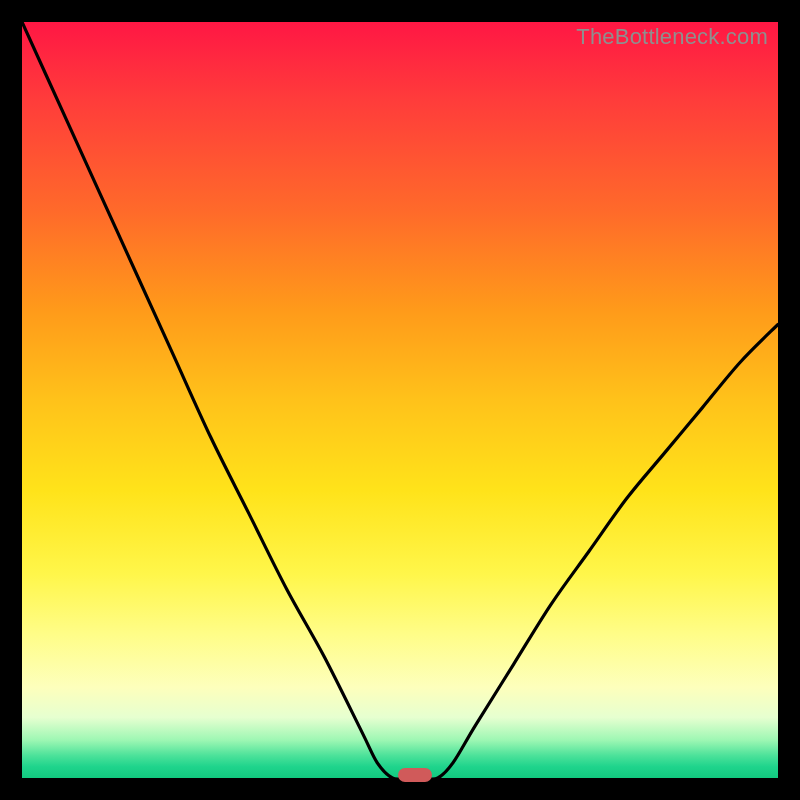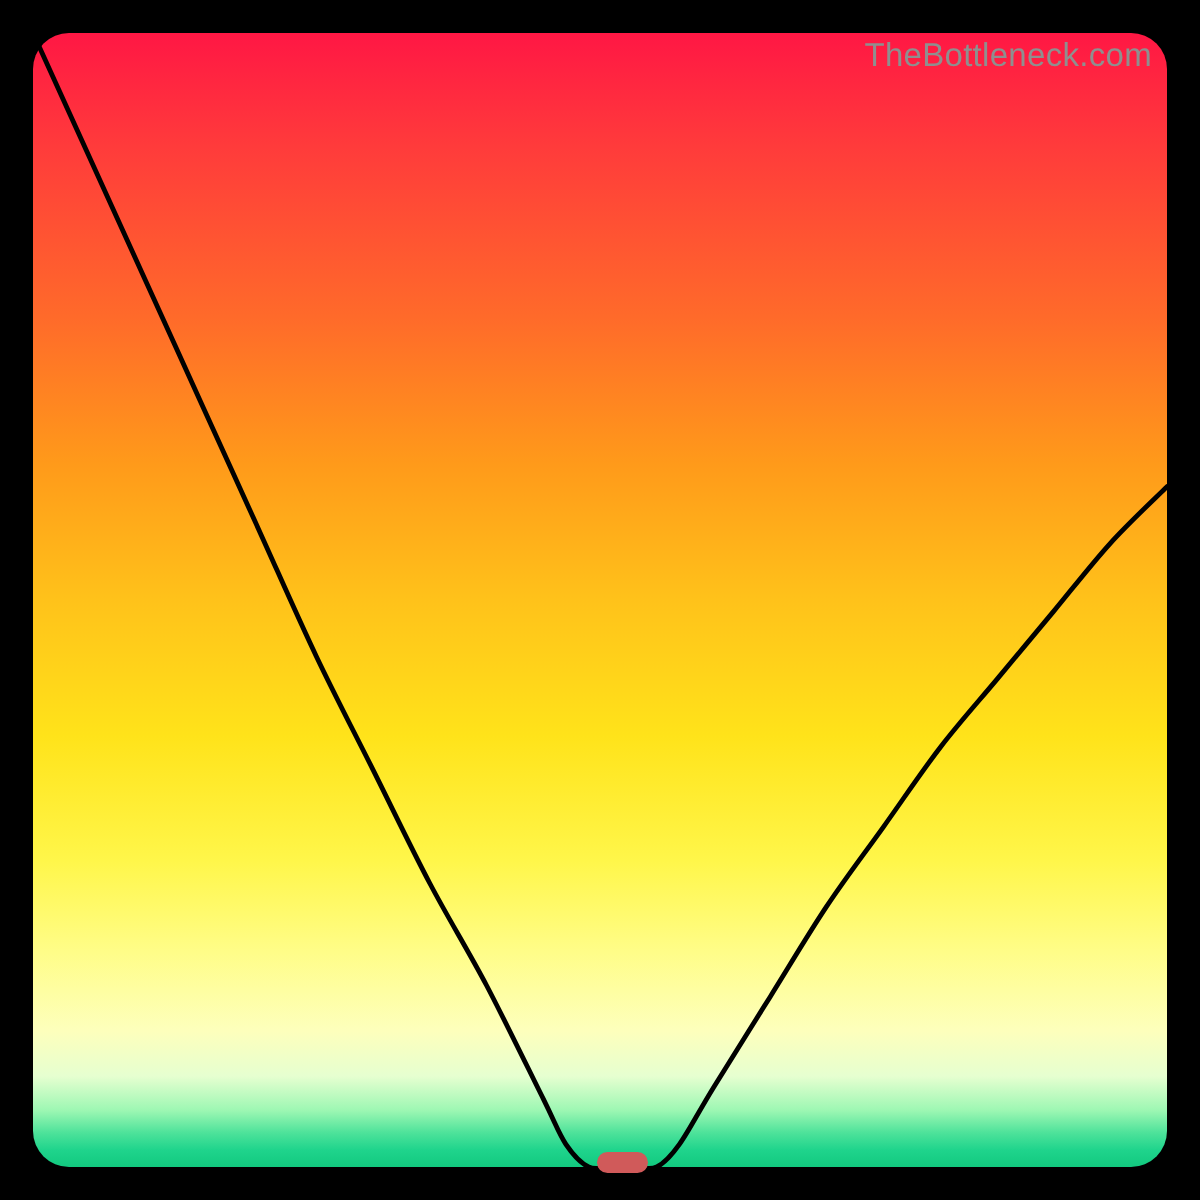--- a/index.html
+++ b/index.html
@@ -32,21 +32,20 @@
       #ffe31a 62%,
       #fff64a 73%,
       #fffd88 81%,
       #fdffbc 88%,
       #e6ffd0 92%,
       #9df7b3 95%,
       #4de29a 97%,
       #1fd48c 98.5%,
       #12c97f 100%
     );
-    border-radius: 24px;
   }
   .watermark {
     position: absolute;
     top: 2px;
     right: 10px;
     color: #8f8f8f;
     font-size: 22px;
     font-weight: 500;
     letter-spacing: 0.2px;
     z-index: 5;

